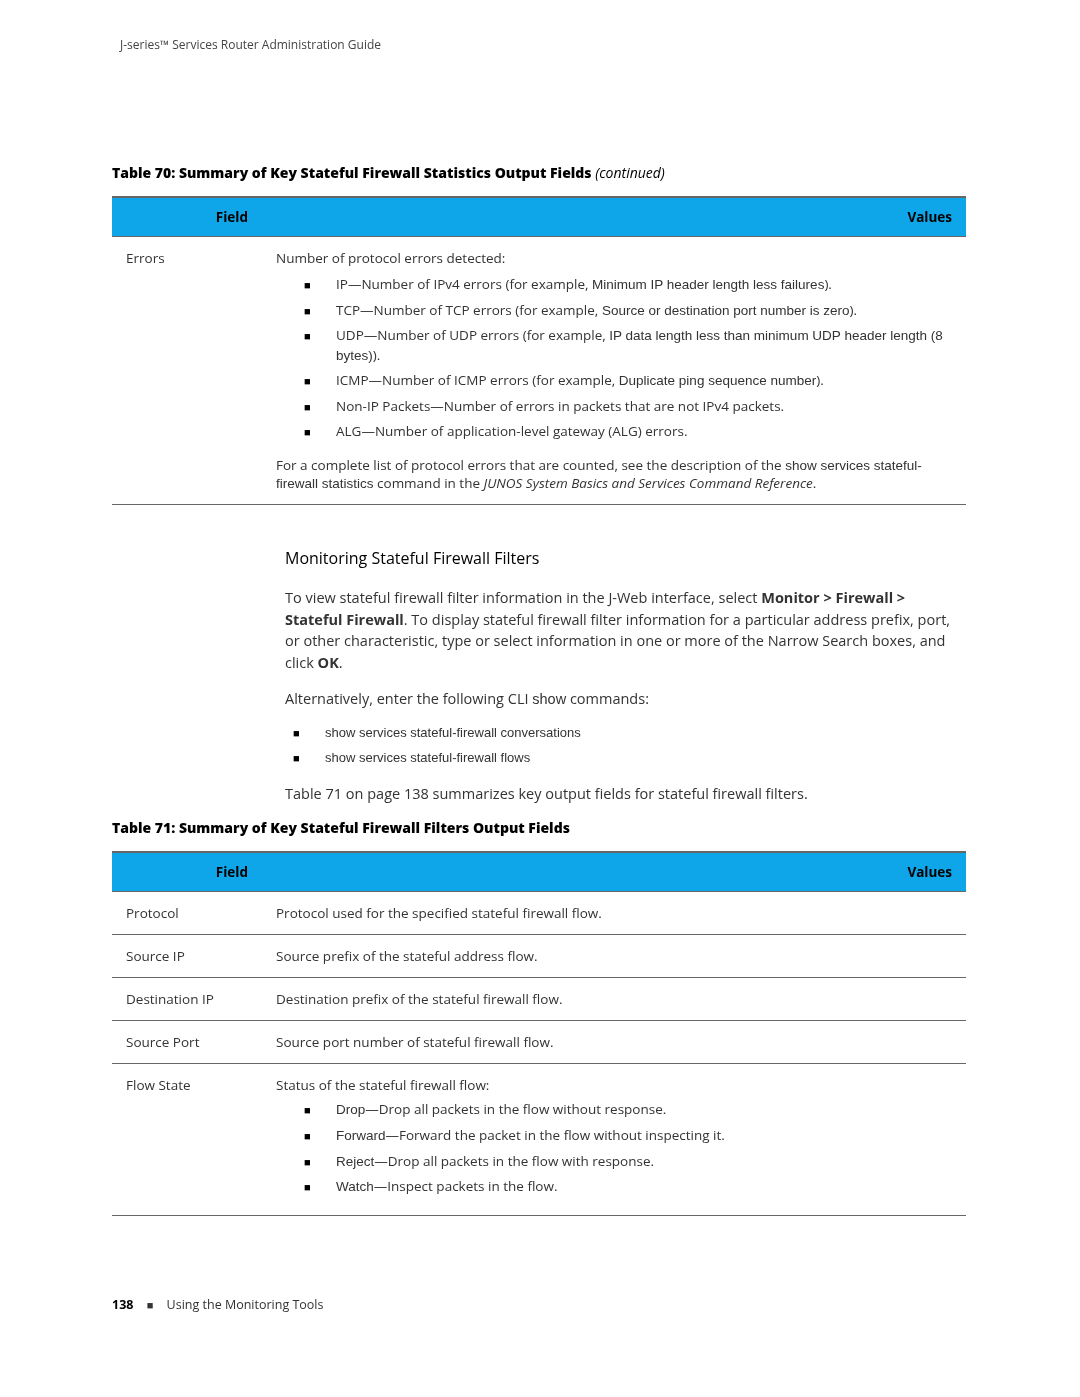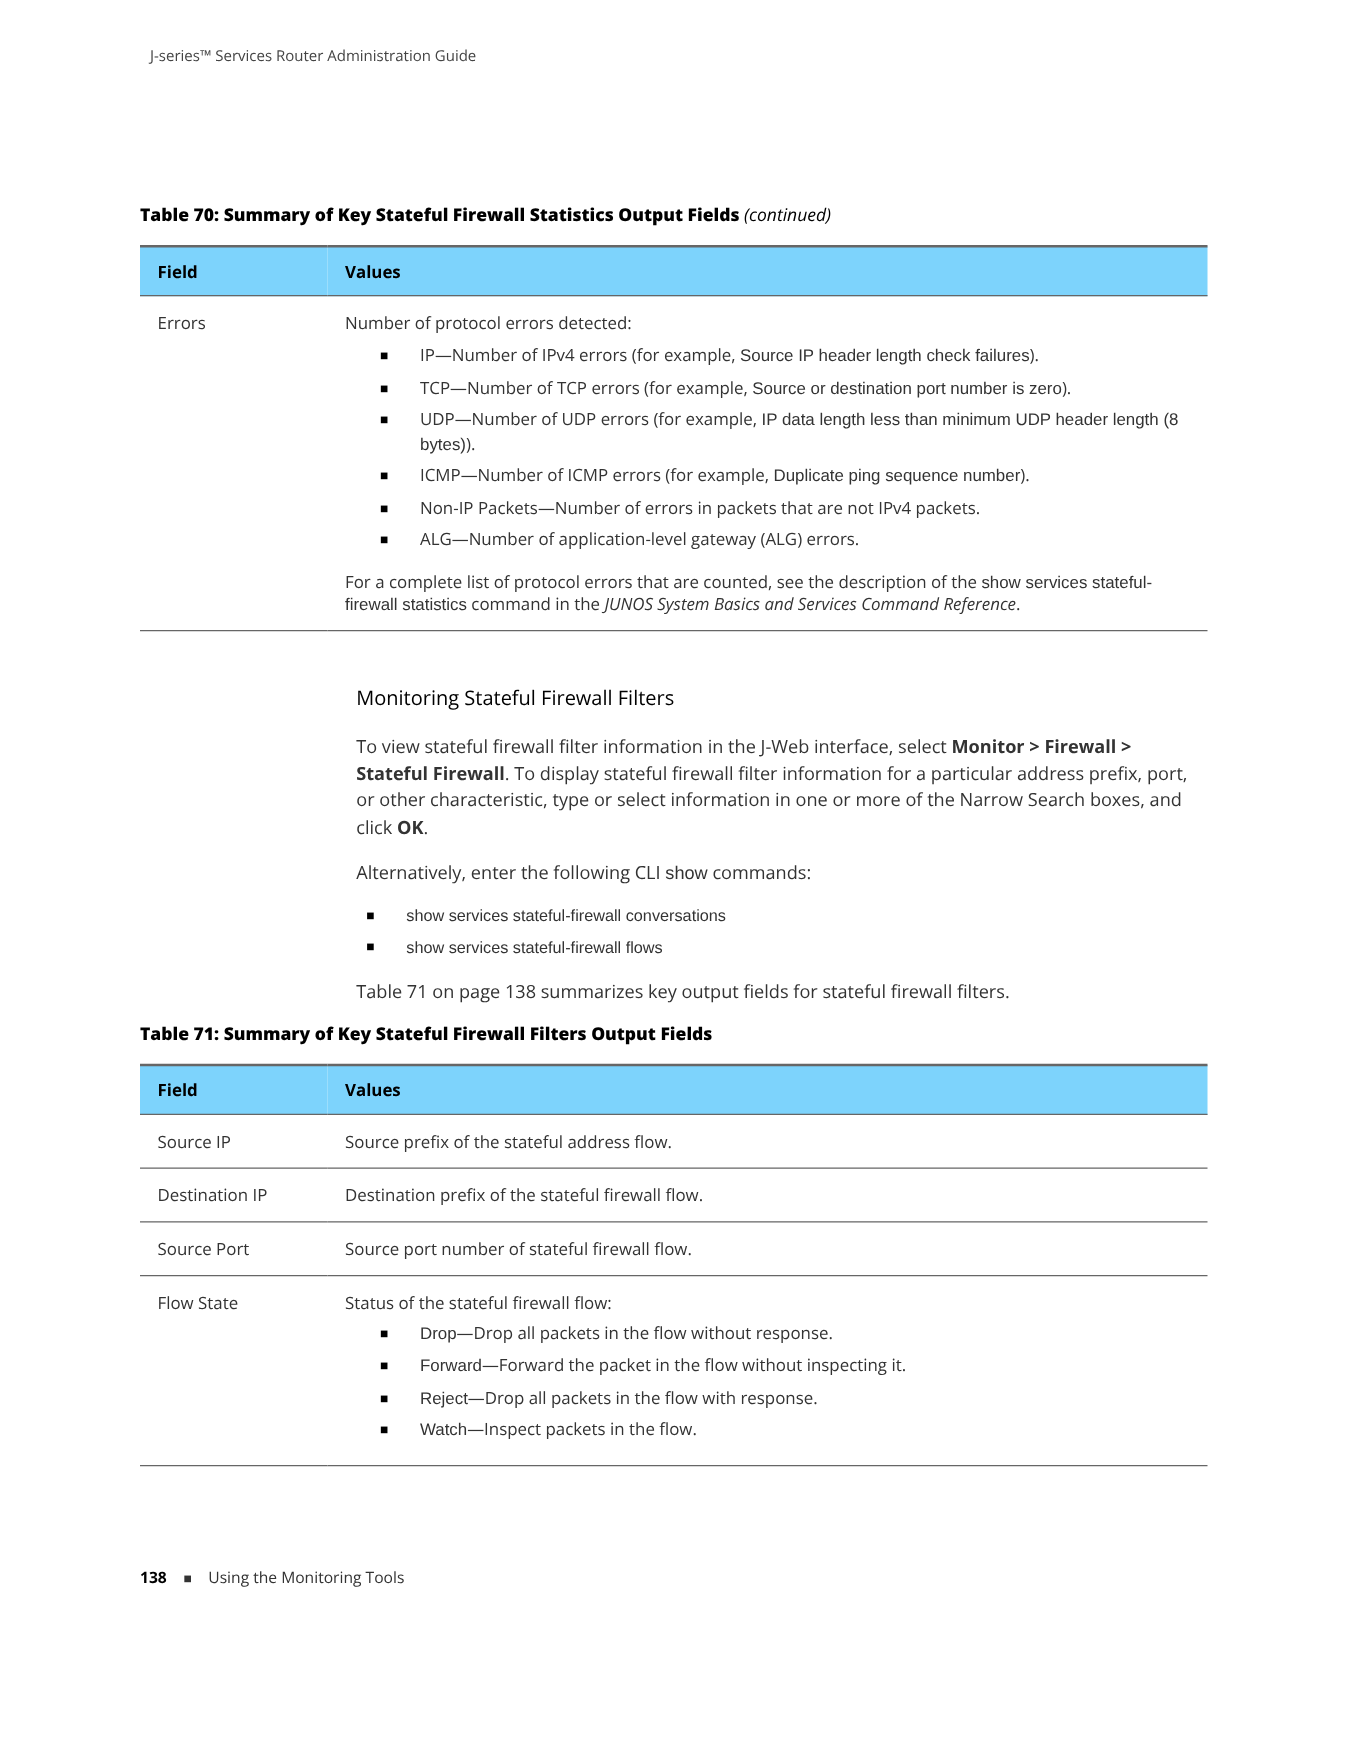--- a/index.html
+++ b/index.html
@@ -30,27 +30,27 @@
     .table-title .continued {
       font-weight: 400;
       font-style: italic;
     }
     table.fields {
       width: 100%;
       border-collapse: collapse;
       font-size: 13.5px;
     }
     table.fields thead th {
-      text-align: left;
+      text-align: right;
       font-weight: 700;
       color: #000;
       padding: 10px 14px;
       border-top: 2px solid #666;
       border-bottom: 1px solid #666;
-      background: #7dd3fc;
+      background: #0ea5e9;
     }
     table.fields thead th.col-field { width: 150px; }
     table.fields tbody td {
       vertical-align: top;
       padding: 12px 14px;
       border-bottom: 1px solid #666;
       color: #333;
     }
     .bullet-list {
       list-style: none;
@@ -156,21 +156,21 @@
         <th class="col-field">Field</th>
         <th>Values</th>
       </tr>
     </thead>
     <tbody>
       <tr>
         <td>Errors</td>
         <td>
           <div>Number of protocol errors detected:</div>
           <ul class="bullet-list">
-            <li><span>IP</span><span>—Number of IPv4 errors (for example, </span><span class="sans-bold">Source IP header length check failures</span><span>).</span></li>
+            <li><span>IP</span><span>—Number of IPv4 errors (for example, </span><span class="sans-bold">Minimum IP header length less failures</span><span>).</span></li>
             <li><span>TCP</span><span>—Number of TCP errors (for example, </span><span class="sans-bold">Source or destination port number is zero</span><span>).</span></li>
             <li><span>UDP</span><span>—Number of UDP errors (for example, </span><span class="sans-bold">IP data length less than minimum UDP header length (8 bytes)</span><span>).</span></li>
             <li><span>ICMP</span><span>—Number of ICMP errors (for example, </span><span class="sans-bold">Duplicate ping sequence number</span><span>).</span></li>
             <li><span>Non-IP Packets</span><span>—Number of errors in packets that are not IPv4 packets.</span></li>
             <li><span>ALG</span><span>—Number of application-level gateway (ALG) errors.</span></li>
           </ul>
           <div>
             <span>For a complete list of protocol errors that are counted, see the description of the </span><span class="cmd-sans">show services stateful-firewall statistics</span><span> command in the </span><span class="em-italic">JUNOS System Basics and Services Command Reference</span><span>.</span>
           </div>
         </td>
@@ -198,20 +198,24 @@
   <div class="table-title">Table 71: Summary of Key Stateful Firewall Filters Output Fields</div>
   <table class="fields">
     <thead>
       <tr>
         <th class="col-field">Field</th>
         <th>Values</th>
       </tr>
     </thead>
     <tbody>
       <tr>
+        <td>Protocol</td>
+        <td>Protocol used for the specified stateful firewall flow.</td>
+      </tr>
+      <tr>
         <td>Source IP</td>
         <td>Source prefix of the stateful address flow.</td>
       </tr>
       <tr>
         <td>Destination IP</td>
         <td>Destination prefix of the stateful firewall flow.</td>
       </tr>
       <tr>
         <td>Source Port</td>
         <td>Source port number of stateful firewall flow.</td>

